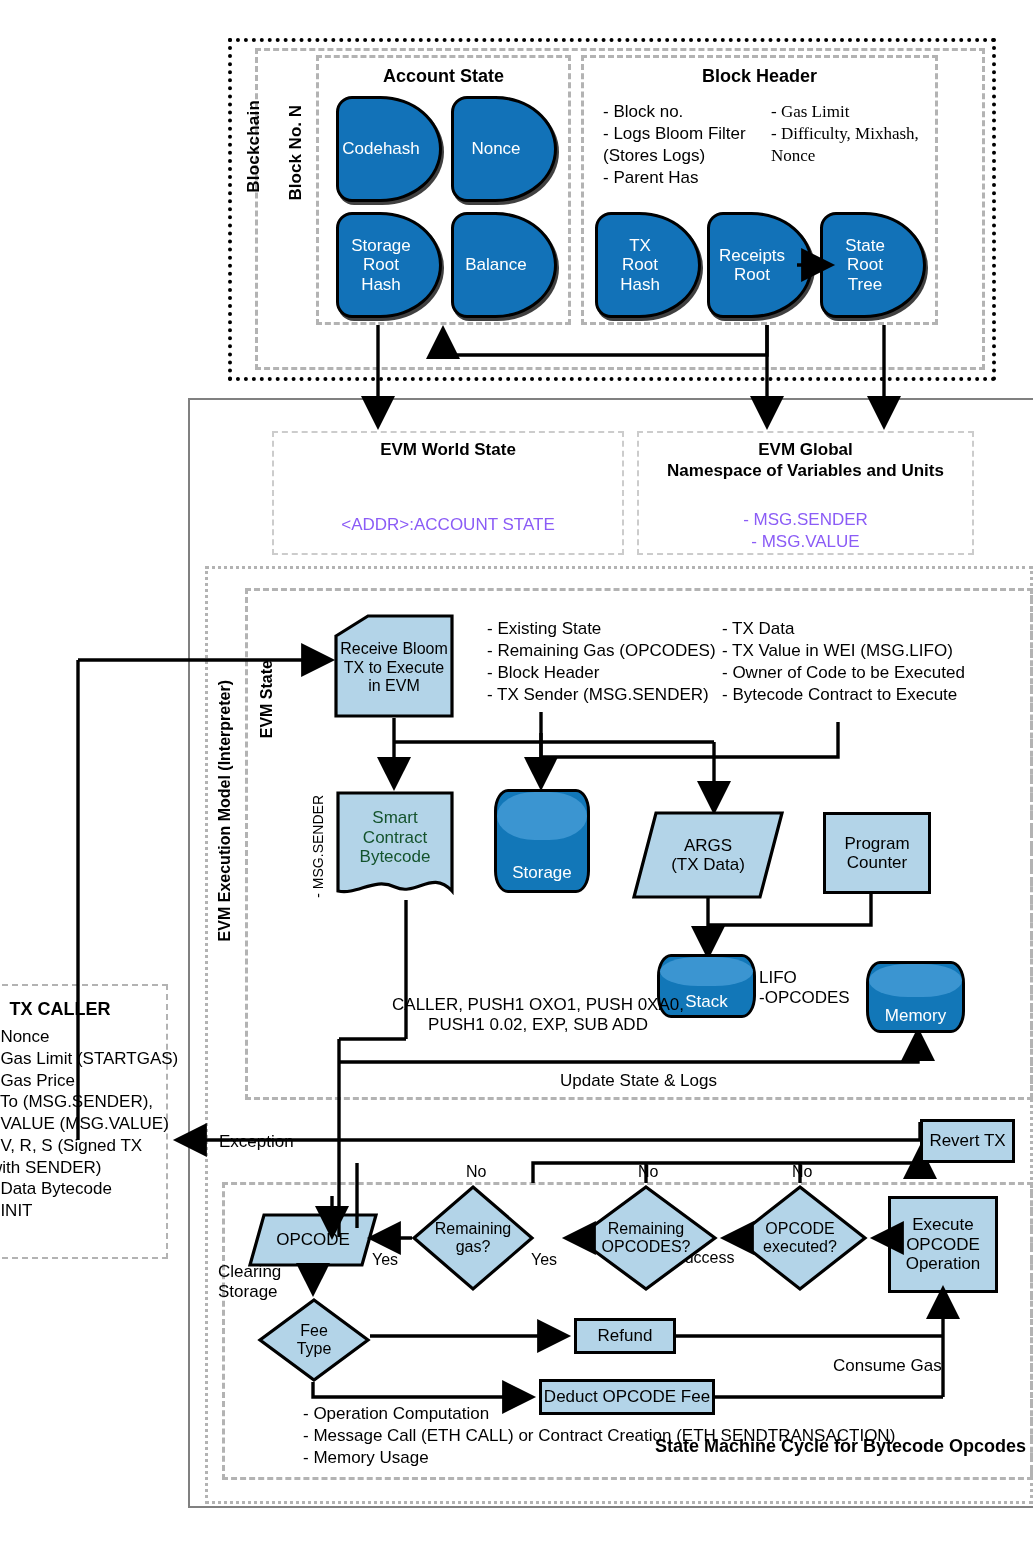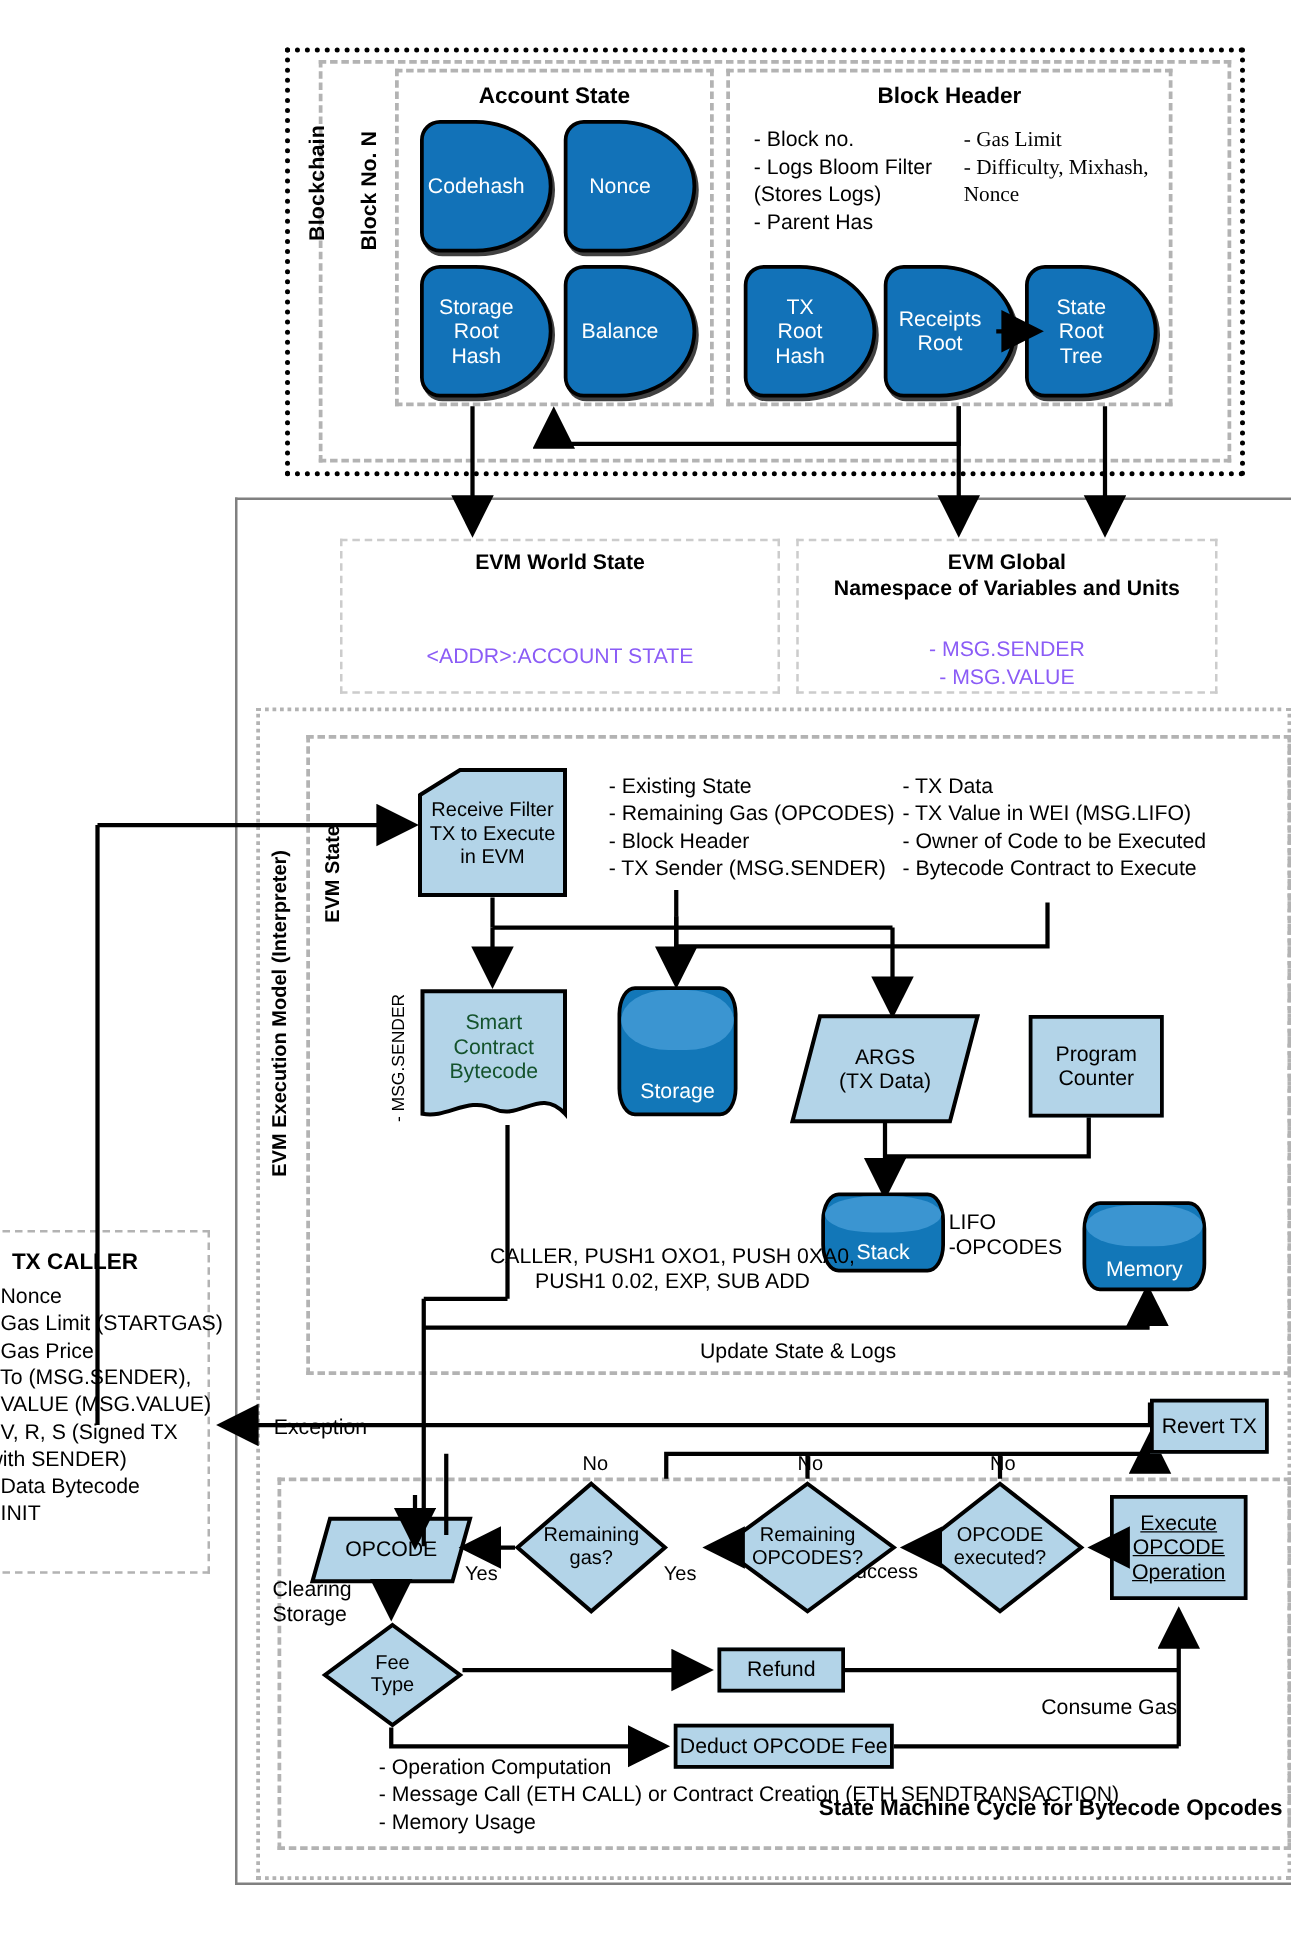--- a/index.html
+++ b/index.html
@@ -271,21 +271,21 @@
 
   <div class="abs frame-execmodel"></div>
   <div class="abs frame-evmstate"></div>
   <div class="abs vlabel v-execmodel">EVM Execution Model (Interpreter)</div>
   <div class="abs vlabel v-evmstate">EVM State</div>
 
   <div class="abs" style="left:334px; top:614px; width:120px; height:104px;">
     <svg width="120" height="104">
       <polygon points="2,22 34,2 118,2 118,102 2,102" fill="#b3d4e8" stroke="#000" stroke-width="3.2"></polygon>
     </svg>
-    <div style="position:absolute; left:0; top:8px; width:100%; height:92px; display:flex; align-items:center; justify-content:center; text-align:center; font-size:16px; line-height:1.16; white-space:pre-line;">Receive Filter
+    <div style="position:absolute; left:0; top:8px; width:100%; height:92px; display:flex; align-items:center; justify-content:center; text-align:center; font-size:16px; line-height:1.16; white-space:pre-line;">Receive Bloom
 TX to Execute
 in EVM</div>
   </div>
 
   <div class="abs note" style="left:487px; top:618px;"><span>- Existing State</span><br><span>- Remaining Gas (OPCODES)</span><br><span>- Block Header</span><br><span>- TX Sender (MSG.SENDER)</span></div>
 
   <div class="abs note" style="left:722px; top:618px;"><span>- TX Data</span><br><span>- TX Value in WEI (MSG.LIFO)</span><br><span>- Owner of Code to be Executed</span><br><span>- Bytecode Contract to Execute</span></div>
 
   <div class="abs vlabel v-msgsender">- MSG.SENDER</div>
 
@@ -382,21 +382,21 @@
       <polygon points="67,2 132,53 67,104 2,53" fill="#b3d4e8" stroke="#000" stroke-width="3.2"></polygon>
     </svg>
     <div class="lbl" style="white-space:pre-line;">OPCODE
 executed?</div>
   </div>
 
   <div class="abs note note-sm" style="left:372px; top:1250px;">Yes</div>
   <div class="abs note note-sm" style="left:531px; top:1250px;">Yes</div>
   <div class="abs note note-sm" style="left:674px; top:1248px;">Success</div>
 
-  <div class="lb" style="left:888px; top:1196px; width:110px; height:84px; white-space:pre-line;text-decoration:underline;">
+  <div class="lb" style="left:888px; top:1196px; width:110px; height:97px; white-space:pre-line;">
     <span>Execute
 OPCODE
 Operation</span>
   </div>
 
   <div class="dwrap" style="left:258px; top:1298px; width:112px; height:84px;">
     <svg width="112" height="84">
       <polygon points="56,2 110,42 56,82 2,42" fill="#b3d4e8" stroke="#000" stroke-width="3.2"></polygon>
     </svg>
     <div class="lbl" style="white-space:pre-line;">Fee

